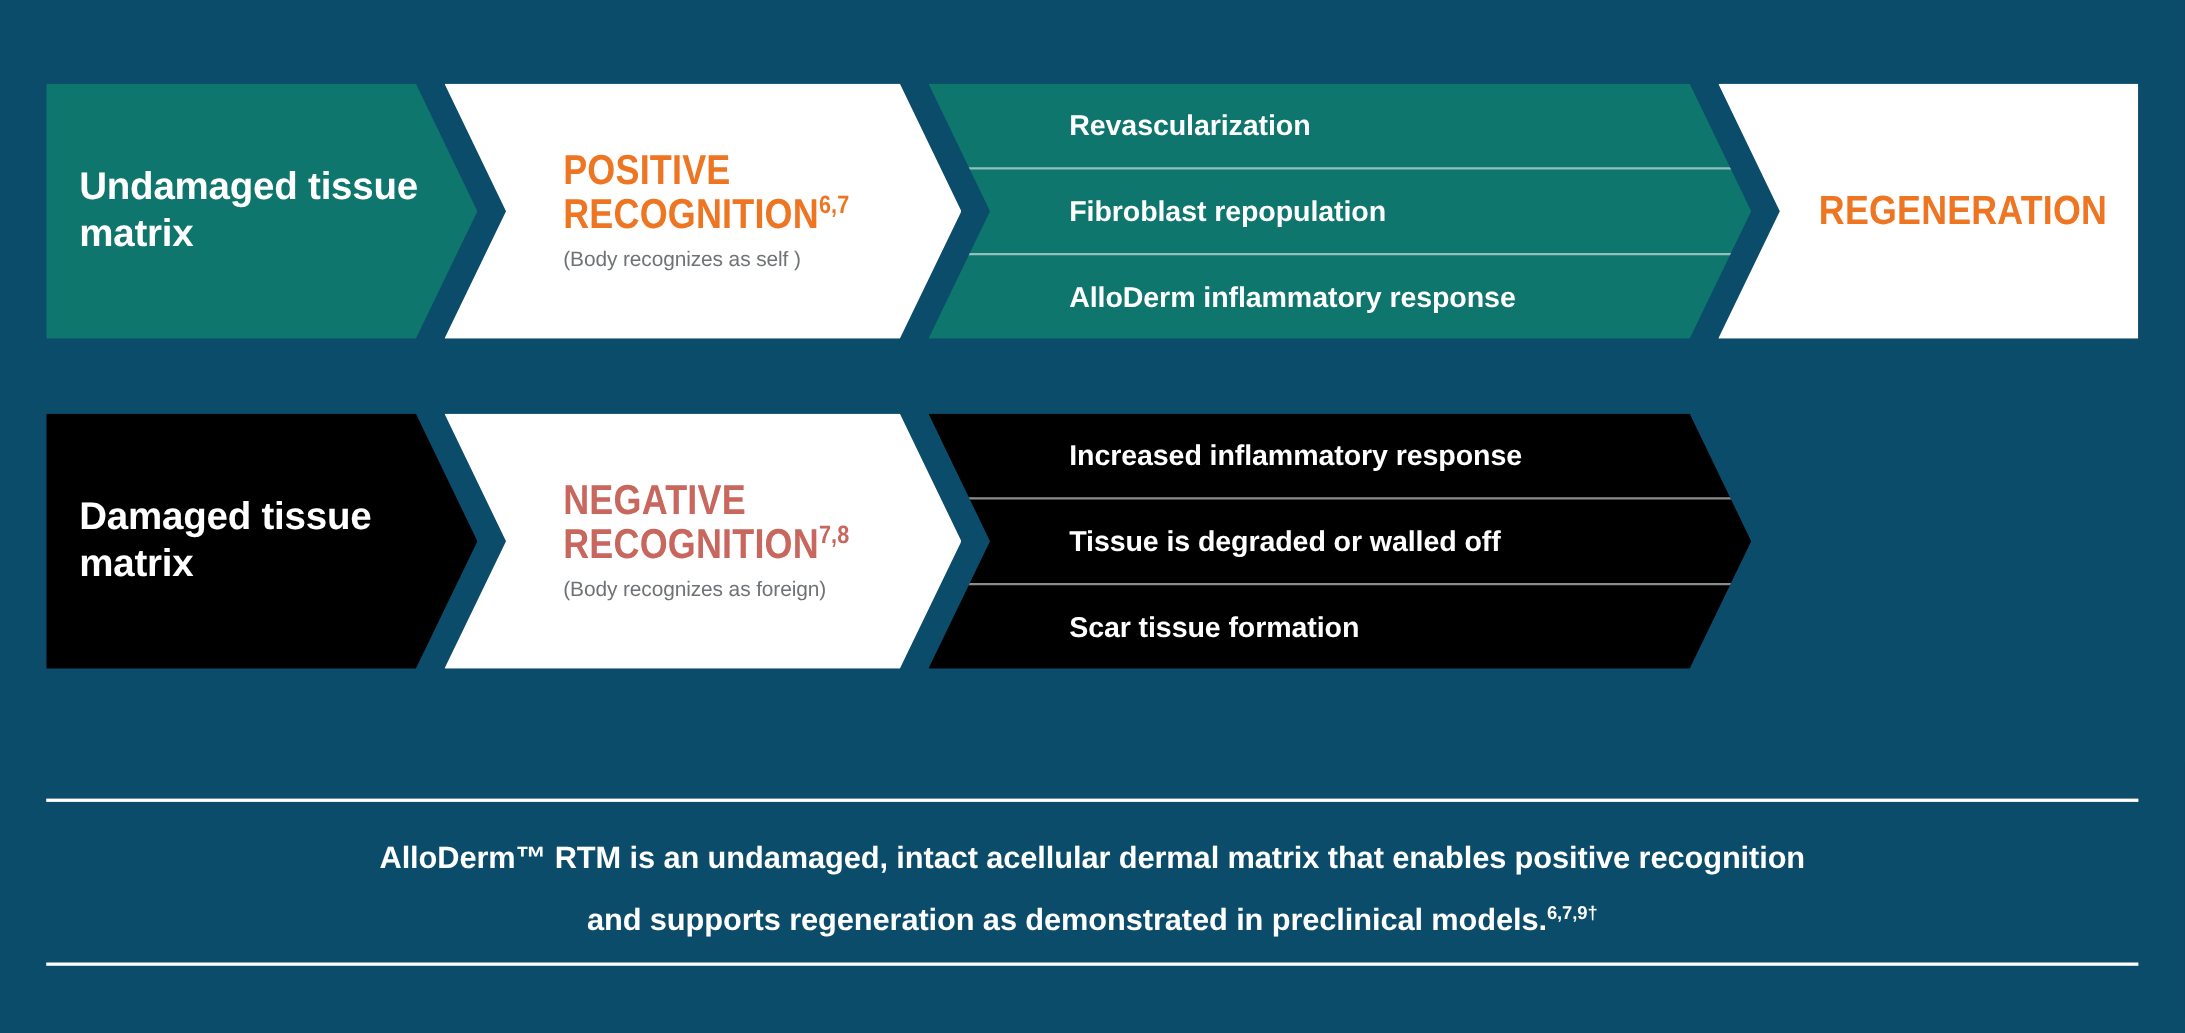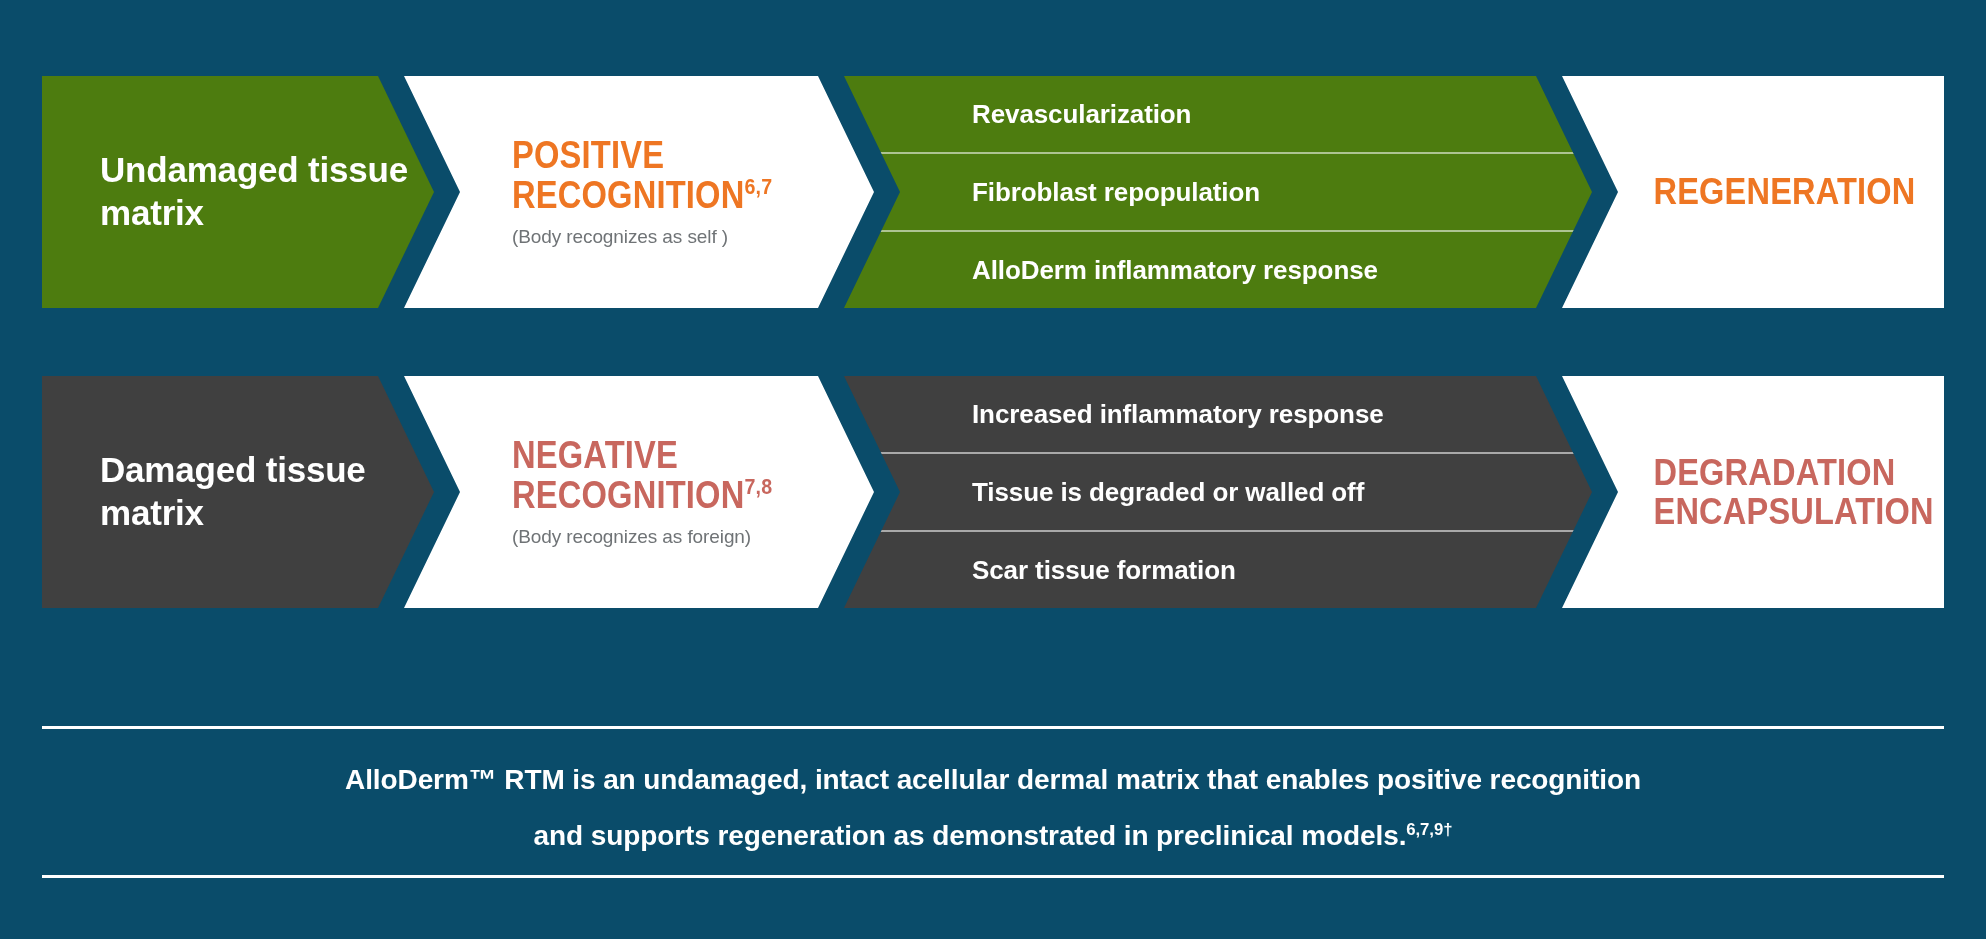--- a/index.html
+++ b/index.html
@@ -67,37 +67,37 @@
     clip-path: polygon(0 0, calc(100% - 56px) 0, 100% 50%, calc(100% - 56px) 100%, 0 100%);
   }
   .shape-notched {
     clip-path: polygon(0 0, calc(100% - 56px) 0, 100% 50%, calc(100% - 56px) 100%,
                        0 100%, 56px 50%);
   }
   .shape-cap {
     clip-path: polygon(0 0, 100% 0, 100% 100%, 0 100%, 56px 50%);
   }
 
-  .fill-orange { background: #4d7c0f; }
-  .fill-rose   { background: #404040; }
+  .fill-orange { background: #0f766e; }
+  .fill-rose   { background: #000000; }
   .fill-white  { background: #ffffff; }
 
   
   .seg-source {
     left: 0;
     width: 392px;
     display: flex;
     align-items: center;
   }
   .seg-source .src-label {
     color: #ffffff;
     font-size: 35px;
     font-weight: 700;
     line-height: 1.22;
-    padding-left: 58px;
+    padding-left: 30px;
     letter-spacing: -0.2px;
   }
 
   
   .seg-recog {
     left: 362px;
     width: 470px;
     display: flex;
     flex-direction: column;
     justify-content: center;
@@ -260,24 +260,20 @@
         <div class="recog-sub">(Body recognizes as foreign)</div>
       </div>
     </div>
 
     <div class="seg seg-outcomes shape-notched fill-rose">
       <div class="outcome">Increased inflammatory response</div>
       <div class="outcome">Tissue is degraded or walled off</div>
       <div class="outcome">Scar tissue formation</div>
     </div>
 
-    <div class="seg seg-result shape-cap fill-white">
-      <div class="result-label tone-rose">DEGRADATION
-ENCAPSULATION</div>
-    </div>
 
   </div>
 
   <div class="rule" id="rule-top"></div>
 
   <div class="footer-statement">
     <div class="footer-line">AlloDerm™ RTM is an undamaged, intact acellular dermal matrix that enables positive recognition</div>
     <div class="footer-line"><span>and supports regeneration as demonstrated in preclinical models.</span><sup>6,7,9†</sup></div>
   </div>
 

